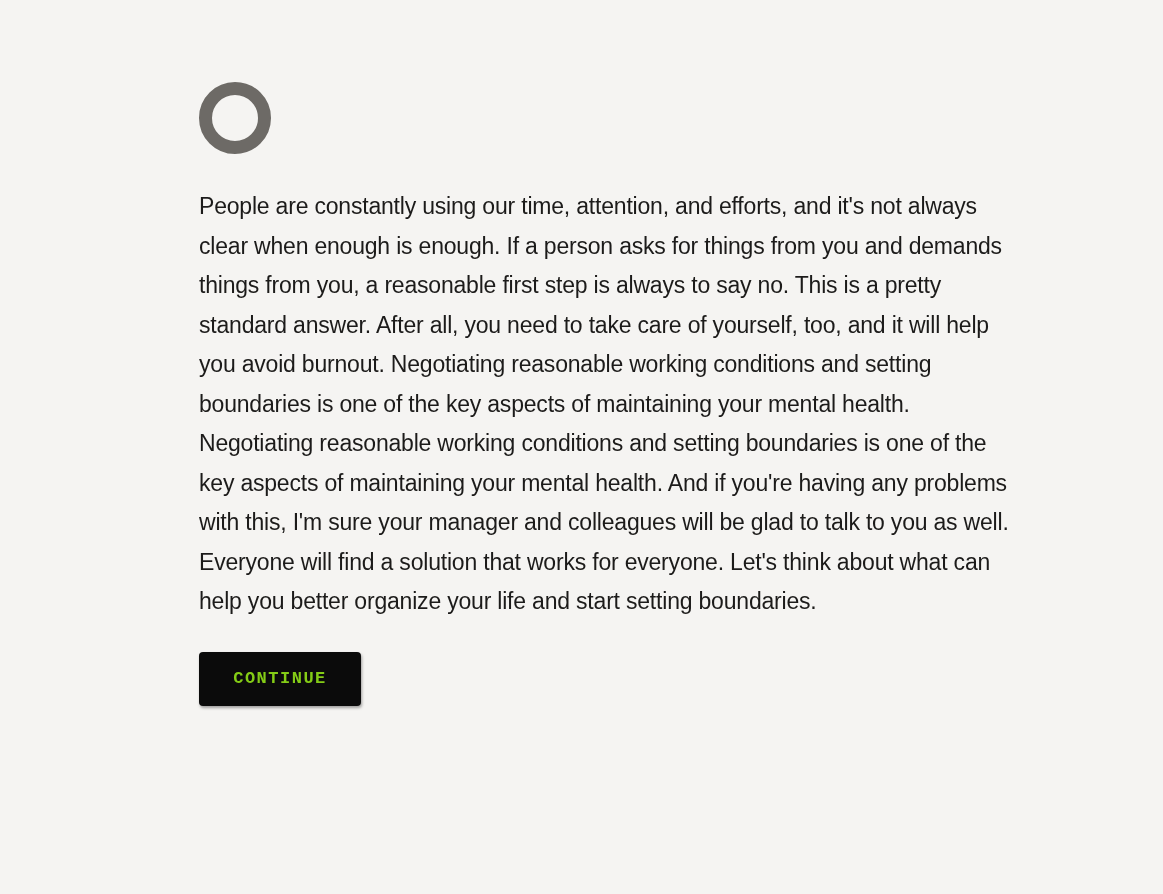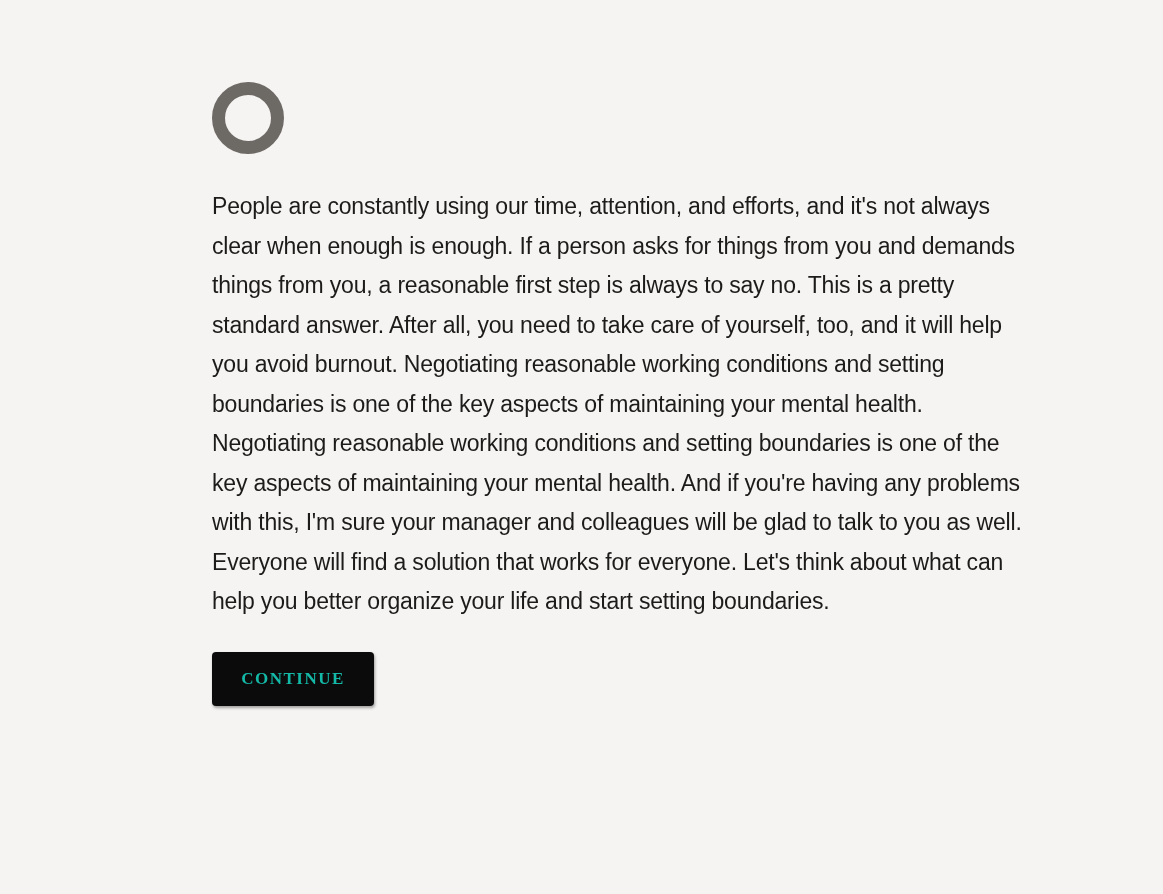--- a/index.html
+++ b/index.html
@@ -10,21 +10,21 @@
   }
   .page {
     position: relative;
     width: 1163px;
     height: 894px;
     background: #f5f4f2;
     overflow: hidden;
   }
   .content {
     position: absolute;
-    left: 212px;
+    left: 199px;
     top: 82px;
     width: 820px;
   }
   .avatar-ring {
     width: 72px;
     height: 72px;
     box-sizing: border-box;
     border: 13px solid #6d6a66;
     border-radius: 50%;
     background: transparent;
@@ -39,24 +39,24 @@
   .continue-btn {
     display: inline-flex;
     align-items: center;
     justify-content: center;
     margin-top: 30px;
     min-width: 162px;
     height: 54px;
     padding: 0 27px;
     box-sizing: border-box;
     background: #0b0b0b;
-    color: #14b8a6;
+    color: #84cc16;
     border: none;
     border-radius: 4px;
-    font-family: Liberation Serif, serif;
+    font-family: Liberation Mono, monospace;
     font-size: 17px;
     font-weight: 600;
     letter-spacing: 1.5px;
     text-transform: uppercase;
     box-shadow: 1px 2px 3px rgba(0,0,0,0.35);
     cursor: pointer;
   }
 </style>
 </head>
 <body>

